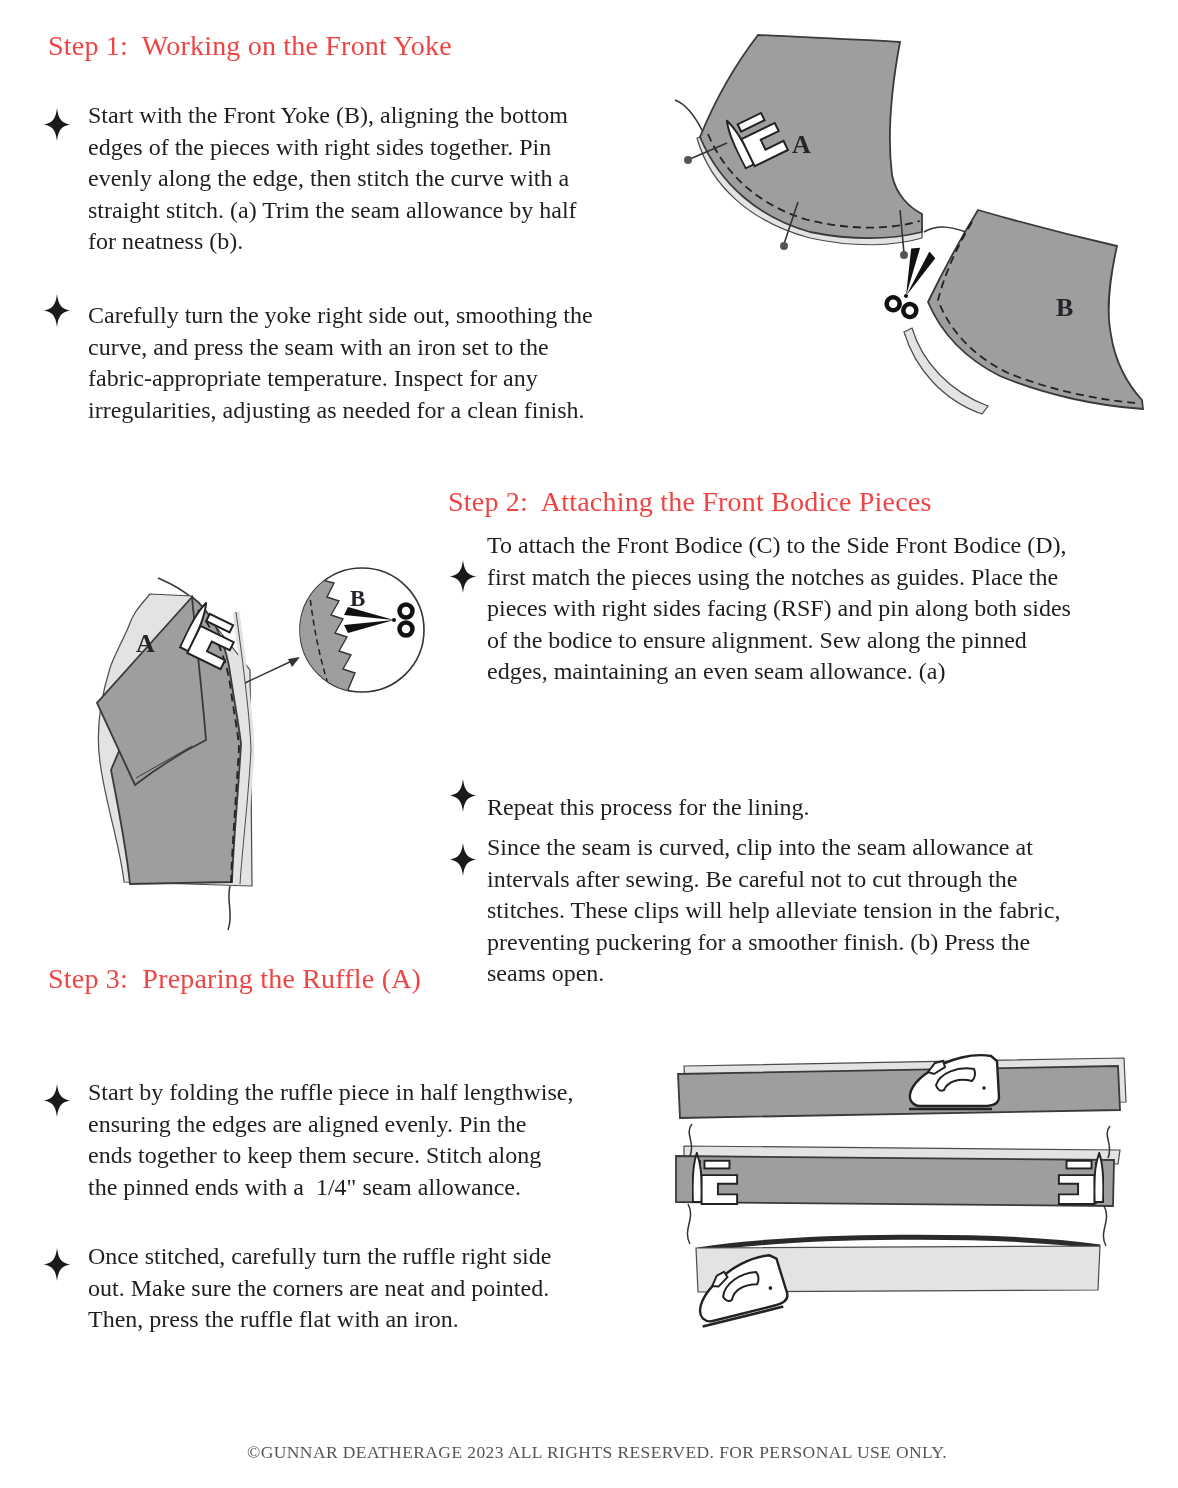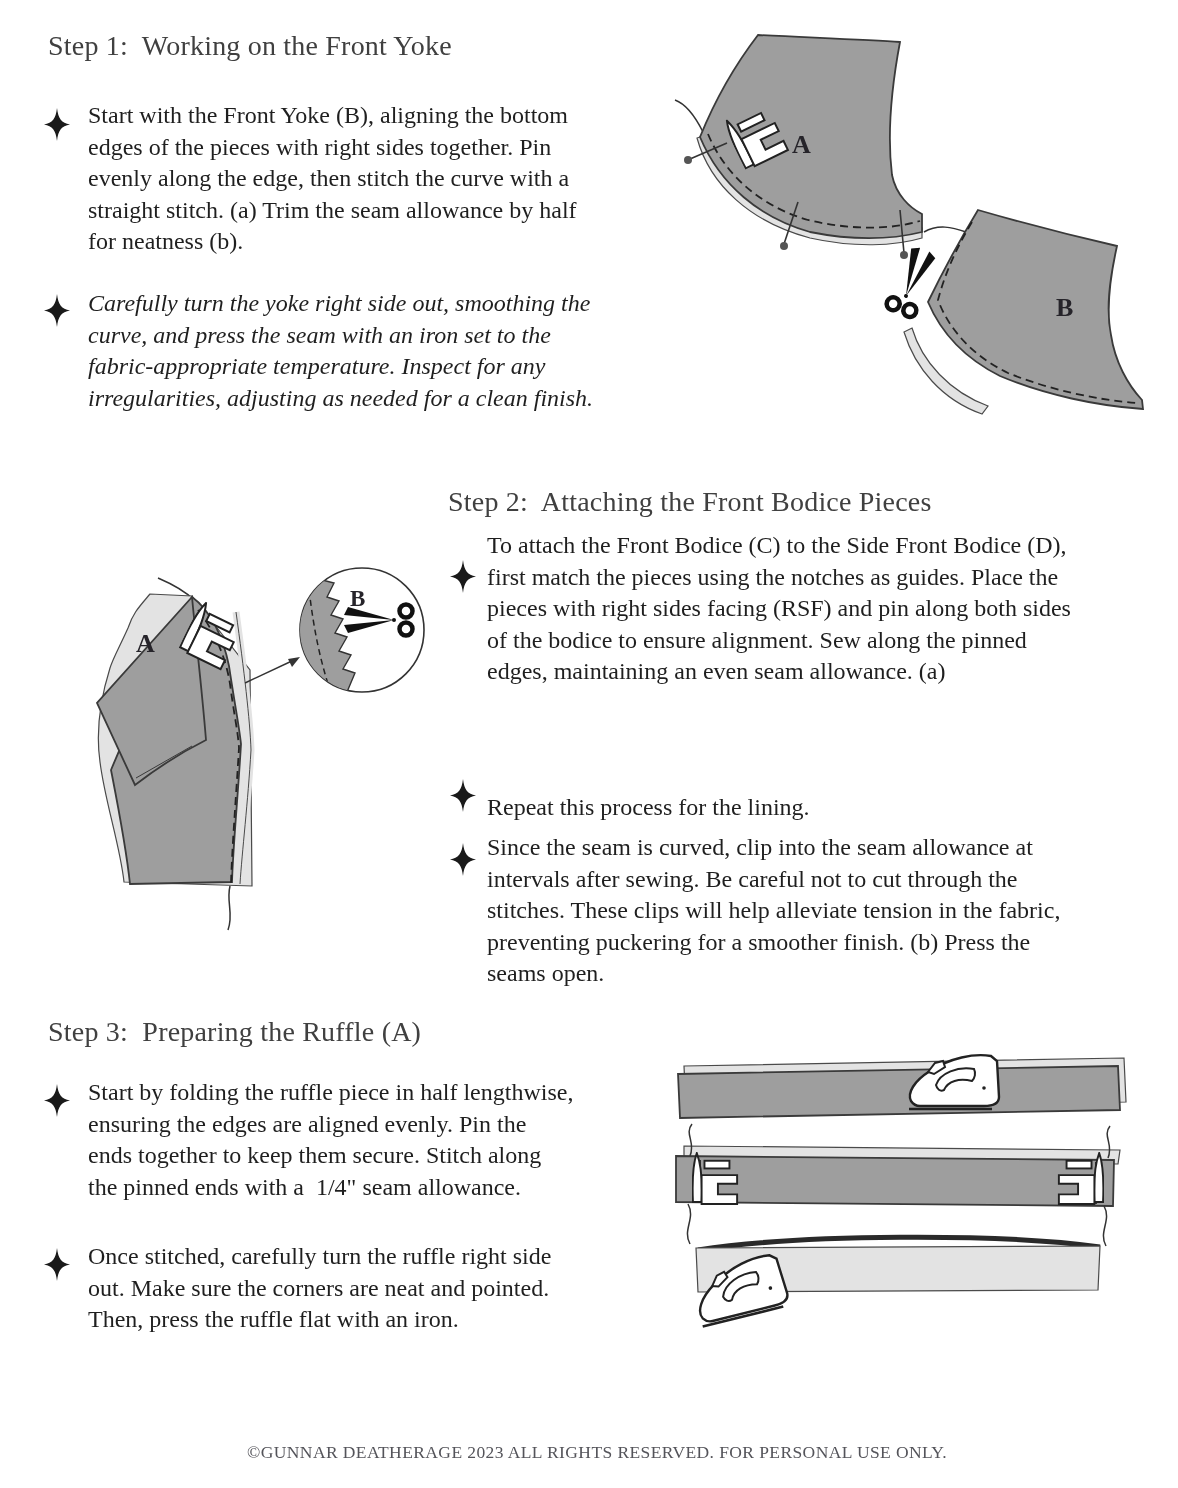--- a/index.html
+++ b/index.html
@@ -1,21 +1,21 @@
 <!DOCTYPE html>
 <html><head>
 <meta charset="utf-8">
 <style>
   html,body { margin:0; padding:0; background:#ffffff; }
   .page {
     position:relative; width:1178px; height:1488px; background:#ffffff;
     font-family:"Liberation Serif", serif; color:#1f1f1f; overflow:hidden;
   }
   .step-title {
-    position:absolute; font-size:28px; color:#404040;
+    position:absolute; font-size:28px; color:#ef4444;
     white-space:pre-wrap; letter-spacing:0.2px;
   }
   .bullet-text {
     position:absolute; font-size:24px; line-height:31.5px;
     white-space:pre-wrap; color:#1f1f1f;
   }
   .star { position:absolute; width:26px; height:33px; }
   .fig { position:absolute; }
   .footer {
     position:absolute; left:16px; right:0; top:1442px; text-align:center;
@@ -66,21 +66,21 @@
     </svg>
   <div class="bullet-text" style="left:88px; top:100px; width:590px;">Start with the Front Yoke (B), aligning the bottom
 edges of the pieces with right sides together. Pin
 evenly along the edge, then stitch the curve with a
 straight stitch. (a) Trim the seam allowance by half
 for neatness (b).</div>
 
   <svg class="star" style="left:44px; top:294px;">
       <use href="#sym-star"></use>
     </svg>
-  <div class="bullet-text" style="left:88px; top:288px; width:600px;font-style:italic;">Carefully turn the yoke right side out, smoothing the
+  <div class="bullet-text" style="left:88px; top:300px; width:600px;">Carefully turn the yoke right side out, smoothing the
 curve, and press the seam with an iron set to the
 fabric-appropriate temperature. Inspect for any
 irregularities, adjusting as needed for a clean finish.</div>
 
   <svg class="fig" style="left:670px; top:10px;" width="508" height="440" viewBox="0 0 508 440">
     <g>
       <path class="thread" d="M5 90 C16 94 25 106 33 122"></path>
       <path class="fabric-light" d="M27 128 C40 175 80 212 140 228 C185 238 225 236 252 228 L252 218 C210 228 170 226 132 216 C85 202 50 168 38 124 Z"></path>
       <path class="fabric-dark" d="M88 25 C150 28 200 30 230 32 C221 80 217 125 222 165 C226 185 240 198 252 204 L252 222 C220 230 180 230 140 222 C90 208 50 175 30 127 C45 90 65 55 88 25 Z"></path>
       <path class="seam-dash" d="M38 124 C55 165 90 196 138 210 C180 220 220 220 250 211"></path>
@@ -164,21 +164,21 @@
         <path d="M250 10 L286 14 L282 30 L294 33 L287 47 L299 51 L291 65 L303 69 L295 83 L307 87 L299 101 L311 105 L303 119 L315 123 L307 142 L250 145 Z" fill="#9e9e9e" stroke="#333" stroke-width="1.4"></path>
         <path d="M268 30 C272 68 278 104 290 140" class="seam-dash" style="stroke-width:1.5; stroke-dasharray:6 4;"></path>
       </g>
       <g transform="translate(354,70)">
         <use href="#sym-scissors" x="-52" y="-20" width="80" height="40"></use>
       </g>
       <text class="fig-label" x="310" y="56" style="font-size:23px;">B</text>
     </g>
   </svg>
 
-  <div class="step-title" style="left:48px; top:1016px;">Step 3:  Preparing the Ruffle (A)</div>
+  <div class="step-title" style="left:48px; top:963px;">Step 3:  Preparing the Ruffle (A)</div>
 
   <svg class="star" style="left:44px; top:1084px;">
       <use href="#sym-star"></use>
     </svg>
   <div class="bullet-text" style="left:88px; top:1077px; width:590px;">Start by folding the ruffle piece in half lengthwise,
 ensuring the edges are aligned evenly. Pin the
 ends together to keep them secure. Stitch along
 the pinned ends with a  1/4" seam allowance.</div>
 
   <svg class="star" style="left:44px; top:1248px;">

